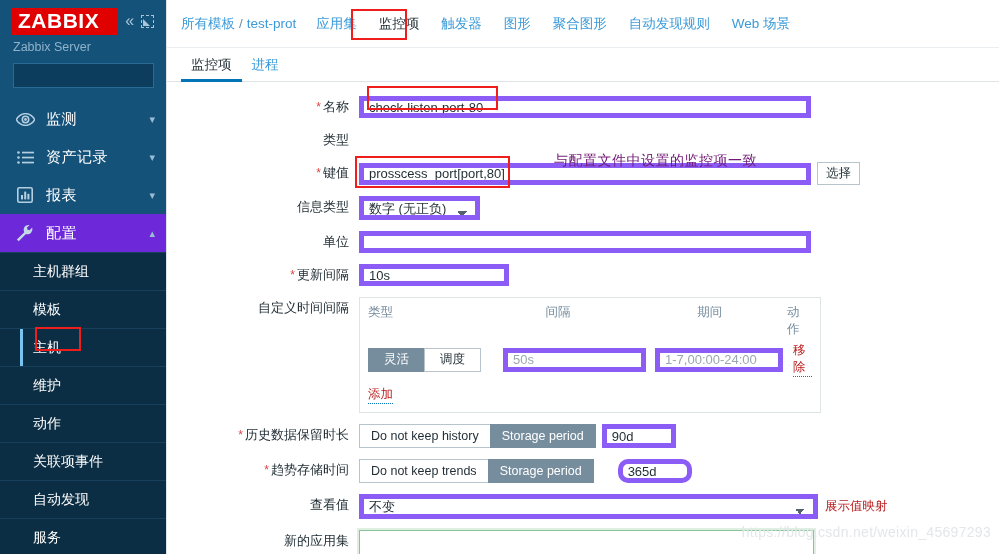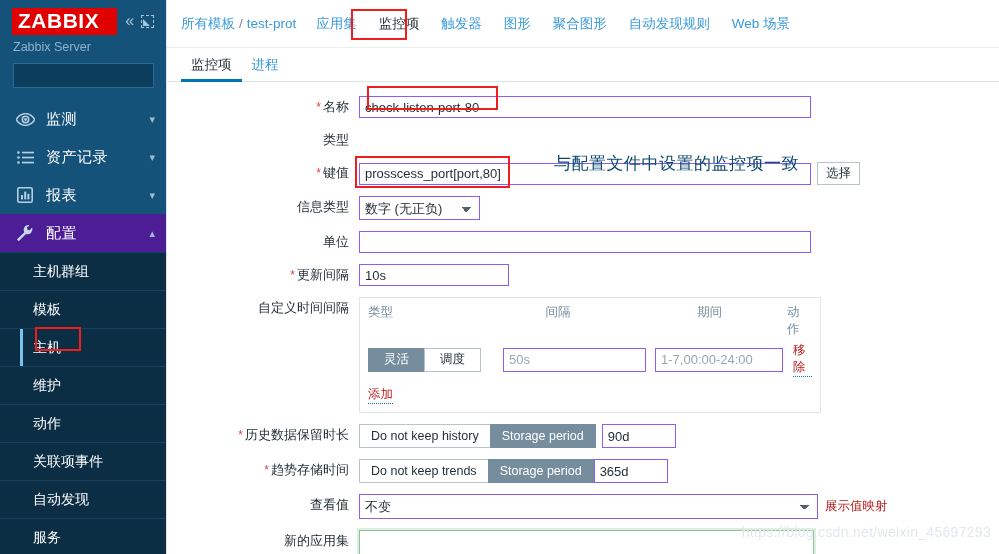--- a/index.html
+++ b/index.html
@@ -69,21 +69,21 @@
   .m-item .m-ic {
     width: 24px; flex: 0 0 24px;
     display: flex; align-items: center; justify-content: center;
     color: #b6cfe0;
   }
   .m-item .m-lb {
     flex: 1; font-size: 15px; color: #ffffff;
     padding-left: 9px; letter-spacing: 0.5px;
   }
   .m-item .m-ar { color: #9bbdd4; font-size: 11px; }
-  .m-item.expanded { background: #4c1d95; }
+  .m-item.expanded { background: #6d28d9; }
   .submenu { background: #0c2e44; }
   .s-item {
     height: 38px; display: flex; align-items: center;
     padding-left: 33px;
     font-size: 14px; color: #ffffff;
     border-top: 1px solid #16405c;
     position: relative; cursor: pointer;
   }
   .s-item.active::before {
     content: "";
@@ -132,21 +132,21 @@
   .lbl {
     width: 192px; flex: 0 0 192px;
     text-align: right; padding-right: 10px;
     font-size: 13px; color: #1f2c33; line-height: 22px;
     white-space: nowrap;
   }
   .req { color: #d44; margin-right: 2px; font-size: 12px; }
   .fld { flex: 1; display: flex; align-items: center; }
 
   input.txt, select.sel2 {
-    height: 22px; border: 1px solid #8b5cf6; background: #fff;
+    height: 22px; border: 5px solid #8b5cf6; background: #fff;
     font-size: 13px; color: #1f2c33; padding: 0 5px;
     font-family: "Liberation Sans", sans-serif; outline: none;
   }
   input.txt::placeholder { color: #9aa7b0; }
   select.sel2 {
     height: 24px; padding-right: 20px;
     -webkit-appearance: none; appearance: none;
     background-image:
       linear-gradient(45deg, transparent 50%, #55626b 50%),
       linear-gradient(135deg, #55626b 50%, transparent 50%);
@@ -188,21 +188,21 @@
   }
   .addlnk { margin-top: 9px; display: inline-block; }
 
   .segwide .sg { min-width: auto; padding: 0 11px; height: 24px; }
   .segwide .sg.on { background: #768d9e; color: #fff; border-color: #768d9e; }
 
   .greenbox { border: 1px solid #8cc49a !important; box-shadow: 0 0 0 2px #dff0e2; }
 
   .annot {
     position: absolute;
-    font-size: 17px; color: #0c4a6e;
+    font-size: 14px; color: #701a75;
     white-space: nowrap; letter-spacing: 0.5px;
     font-family: Liberation Serif, serif;
   }
   .watermark {
     position: absolute; right: 8px; bottom: 14px;
     font-size: 14px; color: #e2e7ea; white-space: nowrap;
     letter-spacing: 0.3px;
   }
   .sidebar-divider { position:absolute; right:0; top:0; bottom:0; width:1px; background:#dfe4e7; }
 </style>
@@ -397,21 +397,21 @@
         </div>
       </div>
 
       <div class="row">
         <div class="lbl"><span class="req">*</span><span>趋势存储时间</span></div>
         <div class="fld">
           <div class="seg segwide">
             <div class="sg">Do not keep trends</div>
             <div class="sg on">Storage period</div>
           </div>
-          <input class="txt" style="width: 74px; height: 24px; margin-left: 0;" value="365d">
+          <input class="txt" style="width: 74px; height: 24px; margin-left: 24px; border-radius: 10px;" value="365d">
         </div>
       </div>
 
       <div class="row">
         <div class="lbl">查看值</div>
         <div class="fld">
           <select class="sel2" style="width:459px; height:25px;">
             <option>不变</option>
           </select>
           <span class="lnk" style="margin-left:7px; border-bottom:0;">展示值映射</span>

